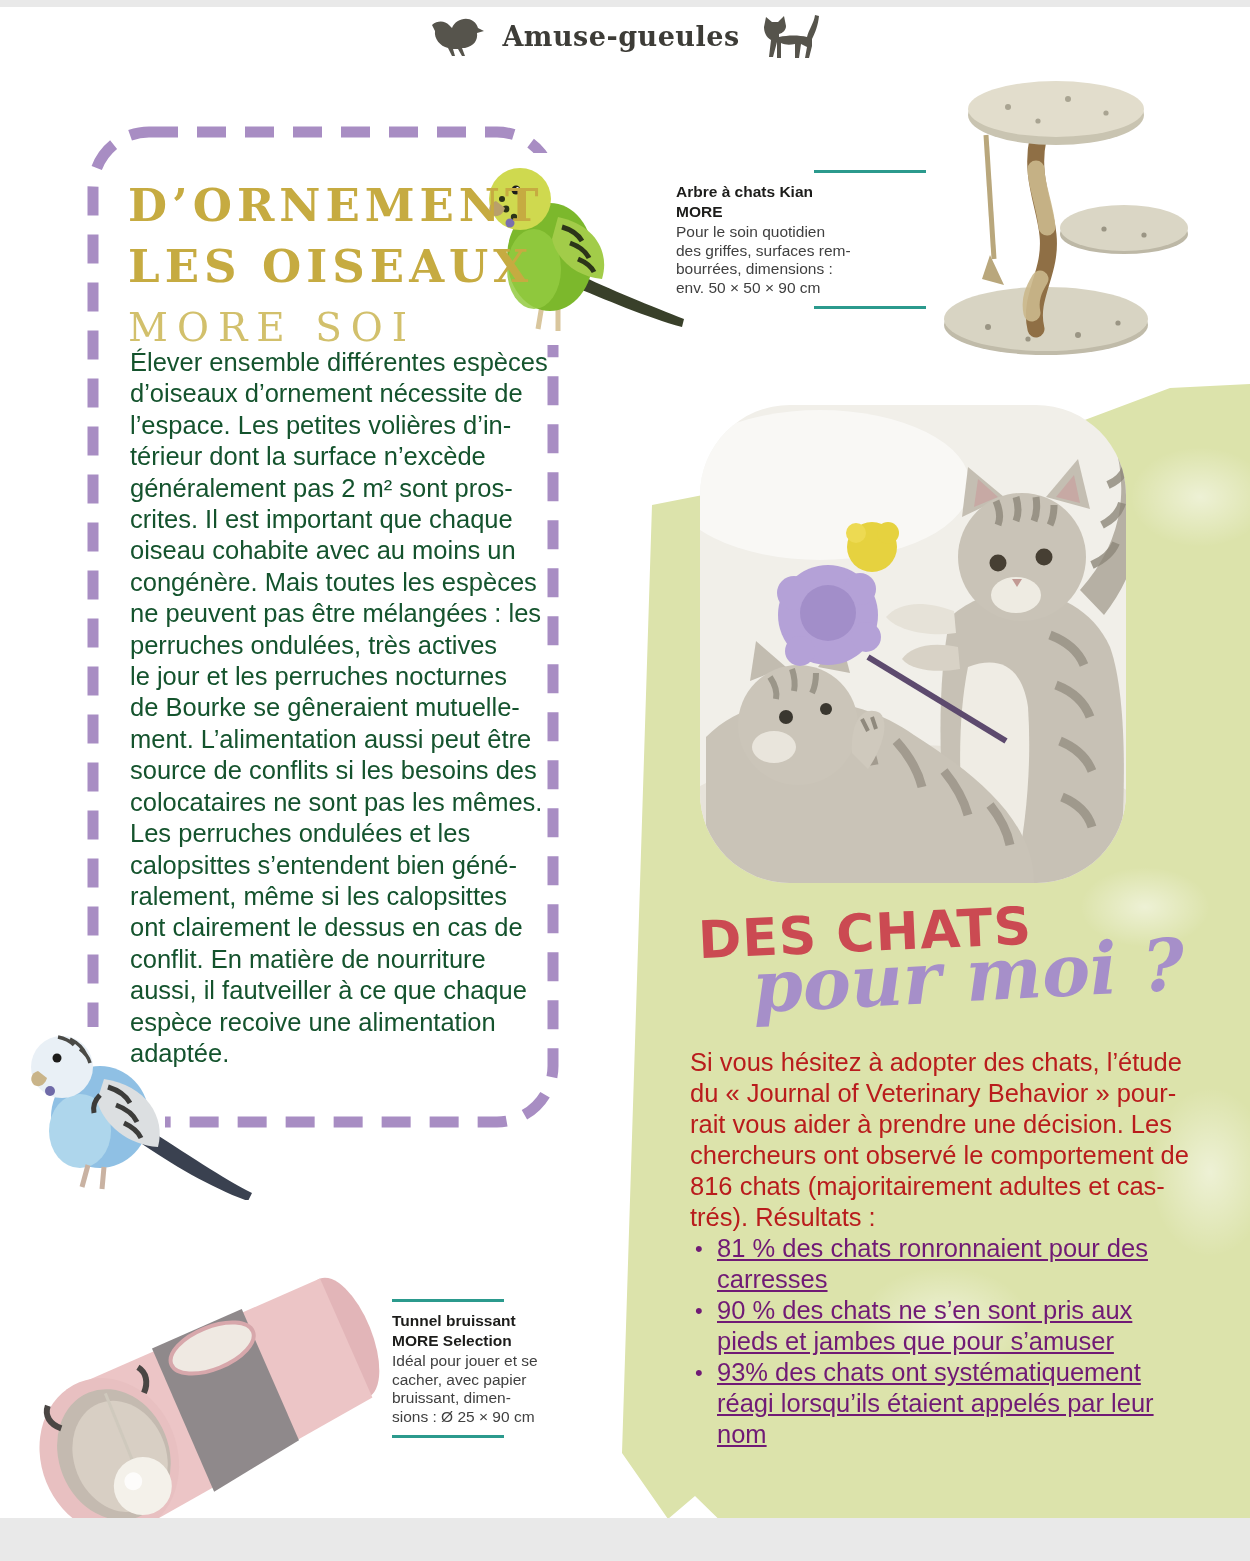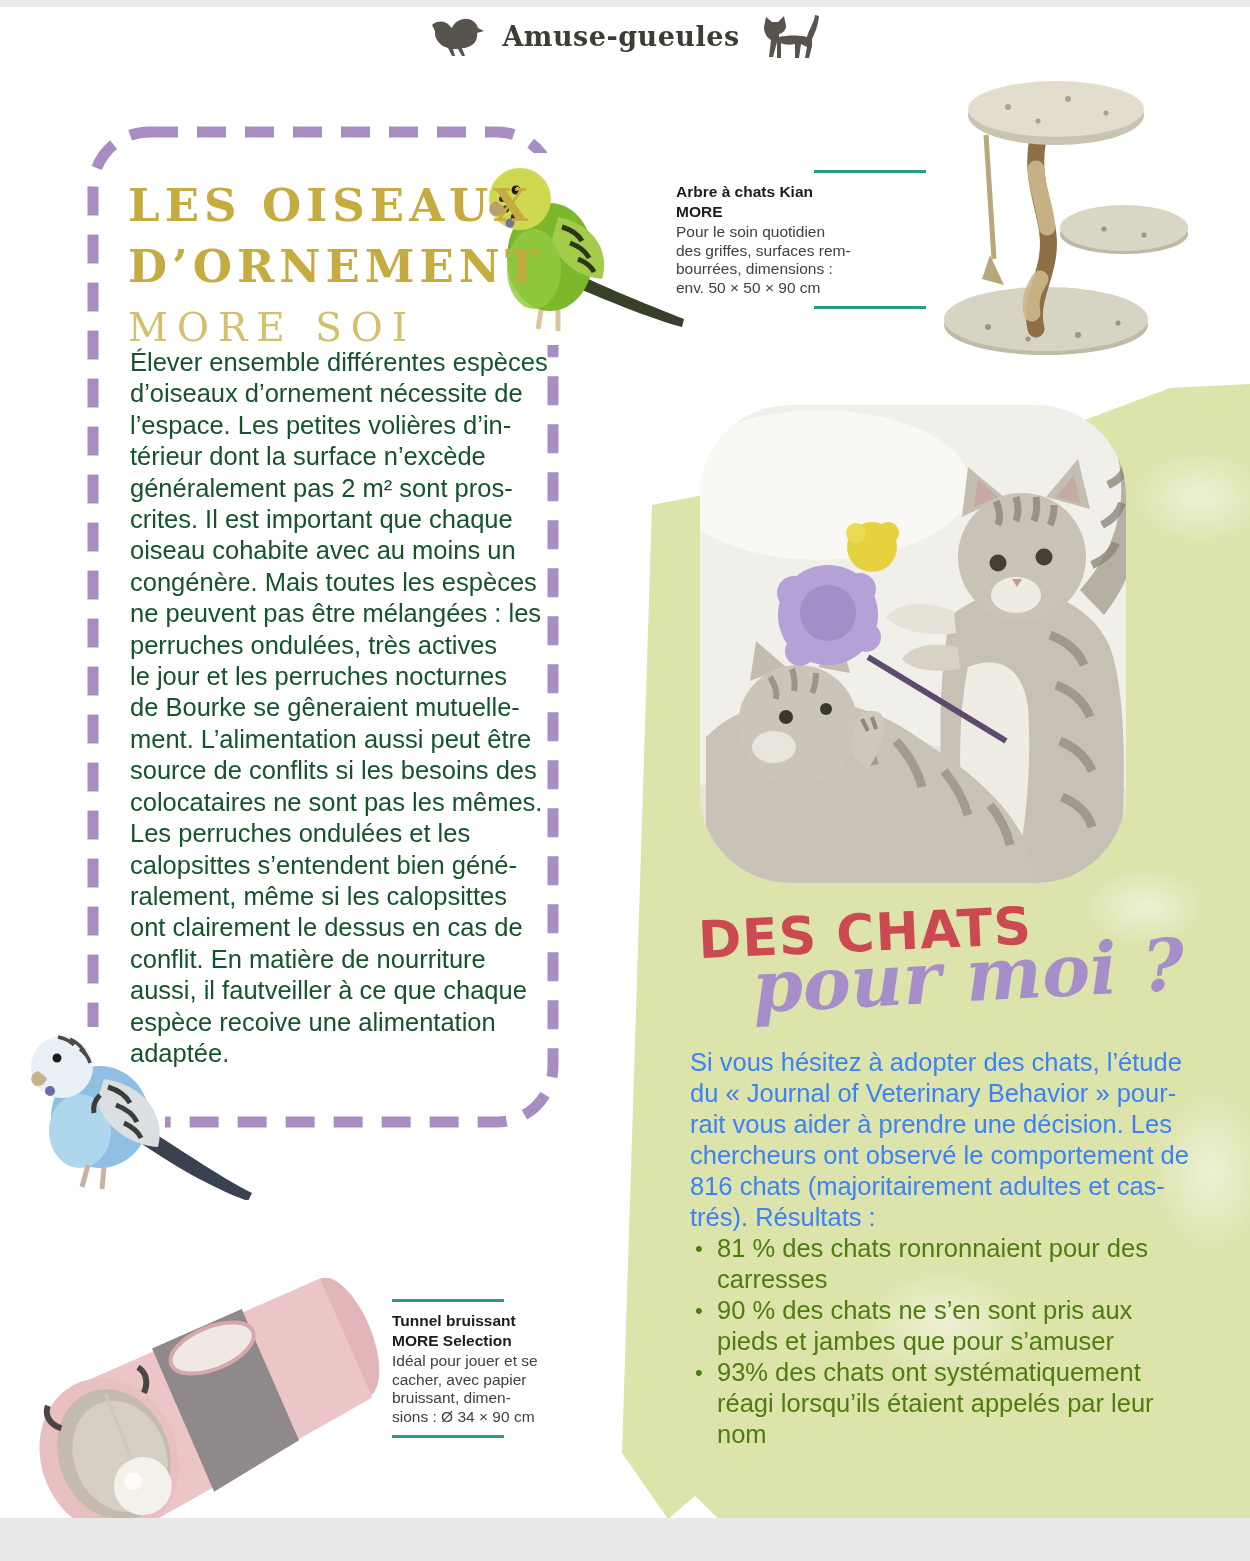--- a/index.html
+++ b/index.html
@@ -39,22 +39,22 @@
   .align-r .rule{margin-left:auto;}
 
   
   .cats-photo{position:absolute;left:700px;top:398px;width:426px;height:478px;border-radius:90px;
               overflow:hidden;z-index:3;}
   .cats-title{position:absolute;left:698px;top:896px;z-index:7;font-family:"DejaVu Sans",sans-serif;
               font-weight:800;font-size:52px;letter-spacing:1px;color:#cb4a52;transform:rotate(-2.5deg);}
   .cats-title-script{position:absolute;left:752px;top:926px;z-index:7;font-family:"DejaVu Serif",serif;
               font-style:italic;font-weight:700;font-size:72px;color:#a68fc9;transform:rotate(-3deg);}
   .cats-body{position:absolute;left:690px;top:1040px;width:480px;z-index:7;}
-  .cats-intro{white-space:pre;font-size:25.5px;line-height:31px;color:#3b82f6;}
-  .cats-bullets{margin:0;padding:0;list-style:none;font-size:25.5px;line-height:31px;color:#4d7c0f;}
+  .cats-intro{white-space:pre;font-size:25.5px;line-height:31px;color:#b91c1c;}
+  .cats-bullets{margin:0;padding:0;list-style:none;font-size:25.5px;line-height:31px;color:#701a75;text-decoration:underline;}
   .cats-bullets li{position:relative;padding-left:27px;}
   .cats-bullets li::before{content:"•";position:absolute;left:5px;top:0;font-size:22px;}
 
   .page-number{position:absolute;left:586px;top:1520px;width:26px;text-align:center;z-index:7;
                font-size:25px;font-weight:700;color:#1f1f1d;}
   svg{display:block;}
 </style>
 </head>
 <body>
 
@@ -82,22 +82,22 @@
     <div class="header-title">Amuse-gueules</div>
     <svg width="62" height="46" viewBox="0 0 62 46">
       <path fill="#56544c" d="M6,14 L8,4 L14,9 L20,9 L26,3 L28,13 C28,17 25,20 21,21 L21,24
         C30,22 41,22 49,24 C51,16 56,10 57,2 L61,3 C60,13 57,20 54,26 L54,33 L51,45 L47,45 L49,34
         L43,31 L41,45 L37,45 L37,31 C32,32 27,32 23,30 L23,45 L19,45 L19,29 L15,44 L11,44 L13,27
         C8,24 6,19 6,14 Z"></path>
     </svg>
   </div>
 
   <div class="bird-article-title">
+    <div>D’ORNEMENT</div>
     <div>LES OISEAUX</div>
-    <div>D’ORNEMENT</div>
     <div class="bird-article-sub">MORE SOI</div>
   </div>
   <div class="left-body body-lines abs">Élever ensemble différentes espèces
 d’oiseaux d’ornement nécessite de
 l’espace. Les petites volières d’in-
 térieur dont la surface n’excède
 généralement pas 2 m² sont pros-
 crites. Il est important que chaque
 oiseau cohabite avec au moins un
 congénère. Mais toutes les espèces
@@ -273,19 +273,19 @@
     </g>
   </svg>
 
   <div class="product-info" style="left:392px;top:1292px;width:160px;">
     <div class="rule"></div>
     <div class="p-name">Tunnel bruissant
 MORE Selection</div>
     <div class="p-desc">Idéal pour jouer et se
 cacher, avec papier
 bruissant, dimen-
-sions : Ø 34 × 90 cm</div>
+sions : Ø 25 × 90 cm</div>
     <div class="rule"></div>
   </div>
 
   <div class="page-number">7</div>
 
 </div>
 
 </body></html>

